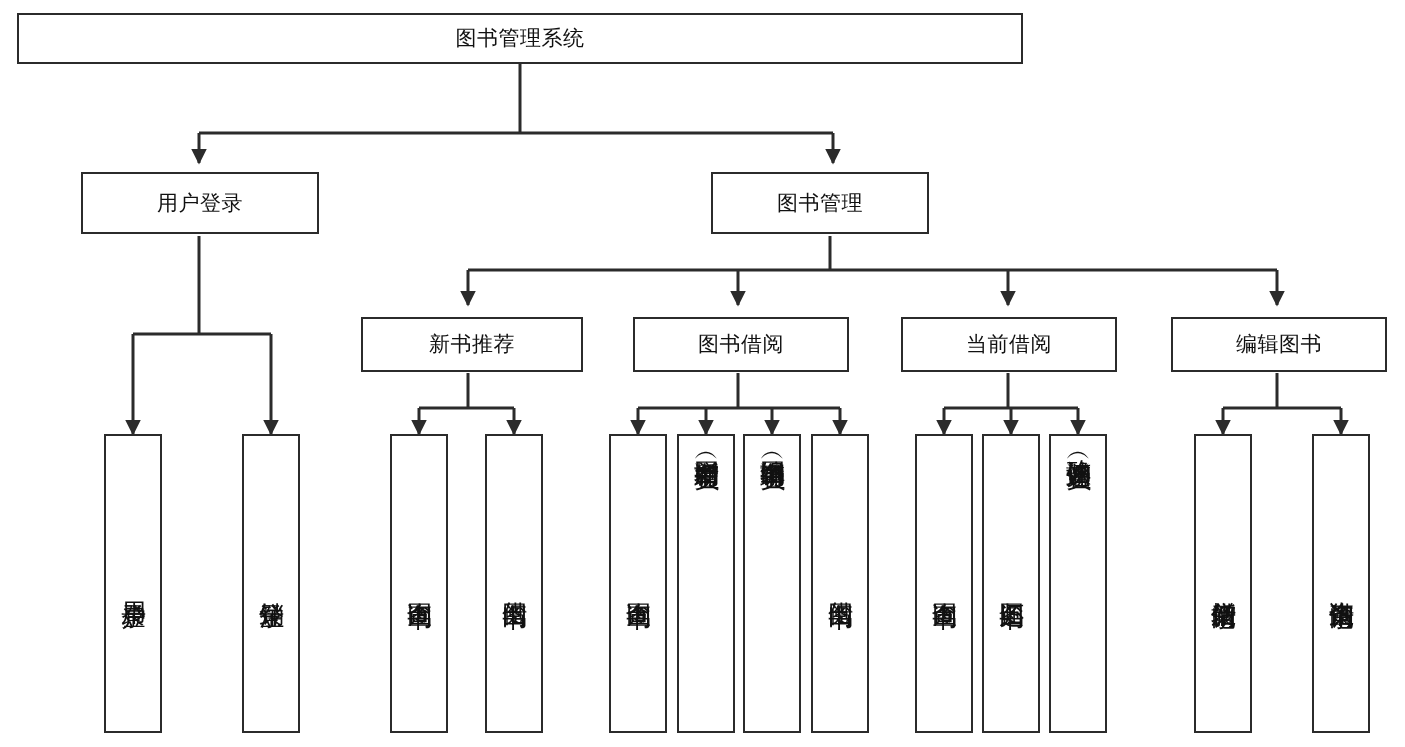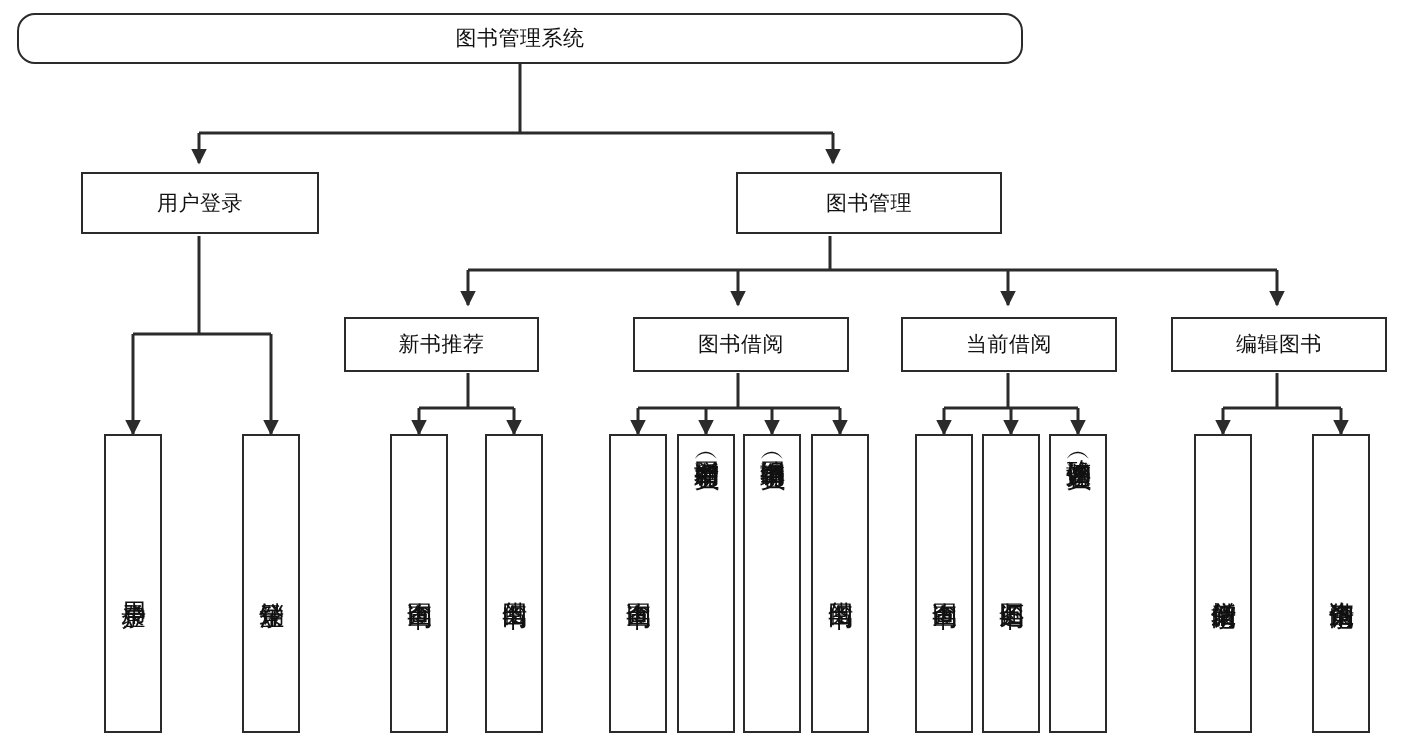--- a/index.html
+++ b/index.html
@@ -123,32 +123,32 @@
       <path d="M 1011 408 L 1011 434" marker-end="url(#arrow)"></path>
       <path d="M 1078 408 L 1078 434" marker-end="url(#arrow)"></path>
 
       <path d="M 1277 373 L 1277 408"></path>
       <path d="M 1223 408 L 1341 408"></path>
       <path d="M 1223 408 L 1223 434" marker-end="url(#arrow)"></path>
       <path d="M 1341 408 L 1341 434" marker-end="url(#arrow)"></path>
     </g>
   </svg>
 
-  <div class="node h-node" style="left:17px; top:13px; width:1006px; height:51px;border-radius:18px;">
+  <div class="node h-node" style="left:17px; top:13px; width:1006px; height:51px;">
     <span class="lbl">图书管理系统</span>
   </div>
 
   <div class="node h-node" style="left:81px; top:172px; width:238px; height:62px;">
     <span class="lbl">用户登录</span>
   </div>
-  <div class="node h-node" style="left:711px; top:172px; width:266px; height:62px;margin-left:25px;">
+  <div class="node h-node" style="left:711px; top:172px; width:218px; height:62px;">
     <span class="lbl">图书管理</span>
   </div>
 
-  <div class="node h-node" style="left:344px; top:317px; width:195px; height:55px;">
+  <div class="node h-node" style="left:361px; top:317px; width:222px; height:55px;">
     <span class="lbl">新书推荐</span>
   </div>
   <div class="node h-node" style="left:633px; top:317px; width:216px; height:55px;">
     <span class="lbl">图书借阅</span>
   </div>
   <div class="node h-node" style="left:901px; top:317px; width:216px; height:55px;">
     <span class="lbl">当前借阅</span>
   </div>
   <div class="node h-node" style="left:1171px; top:317px; width:216px; height:55px;">
     <span class="lbl">编辑图书</span>

